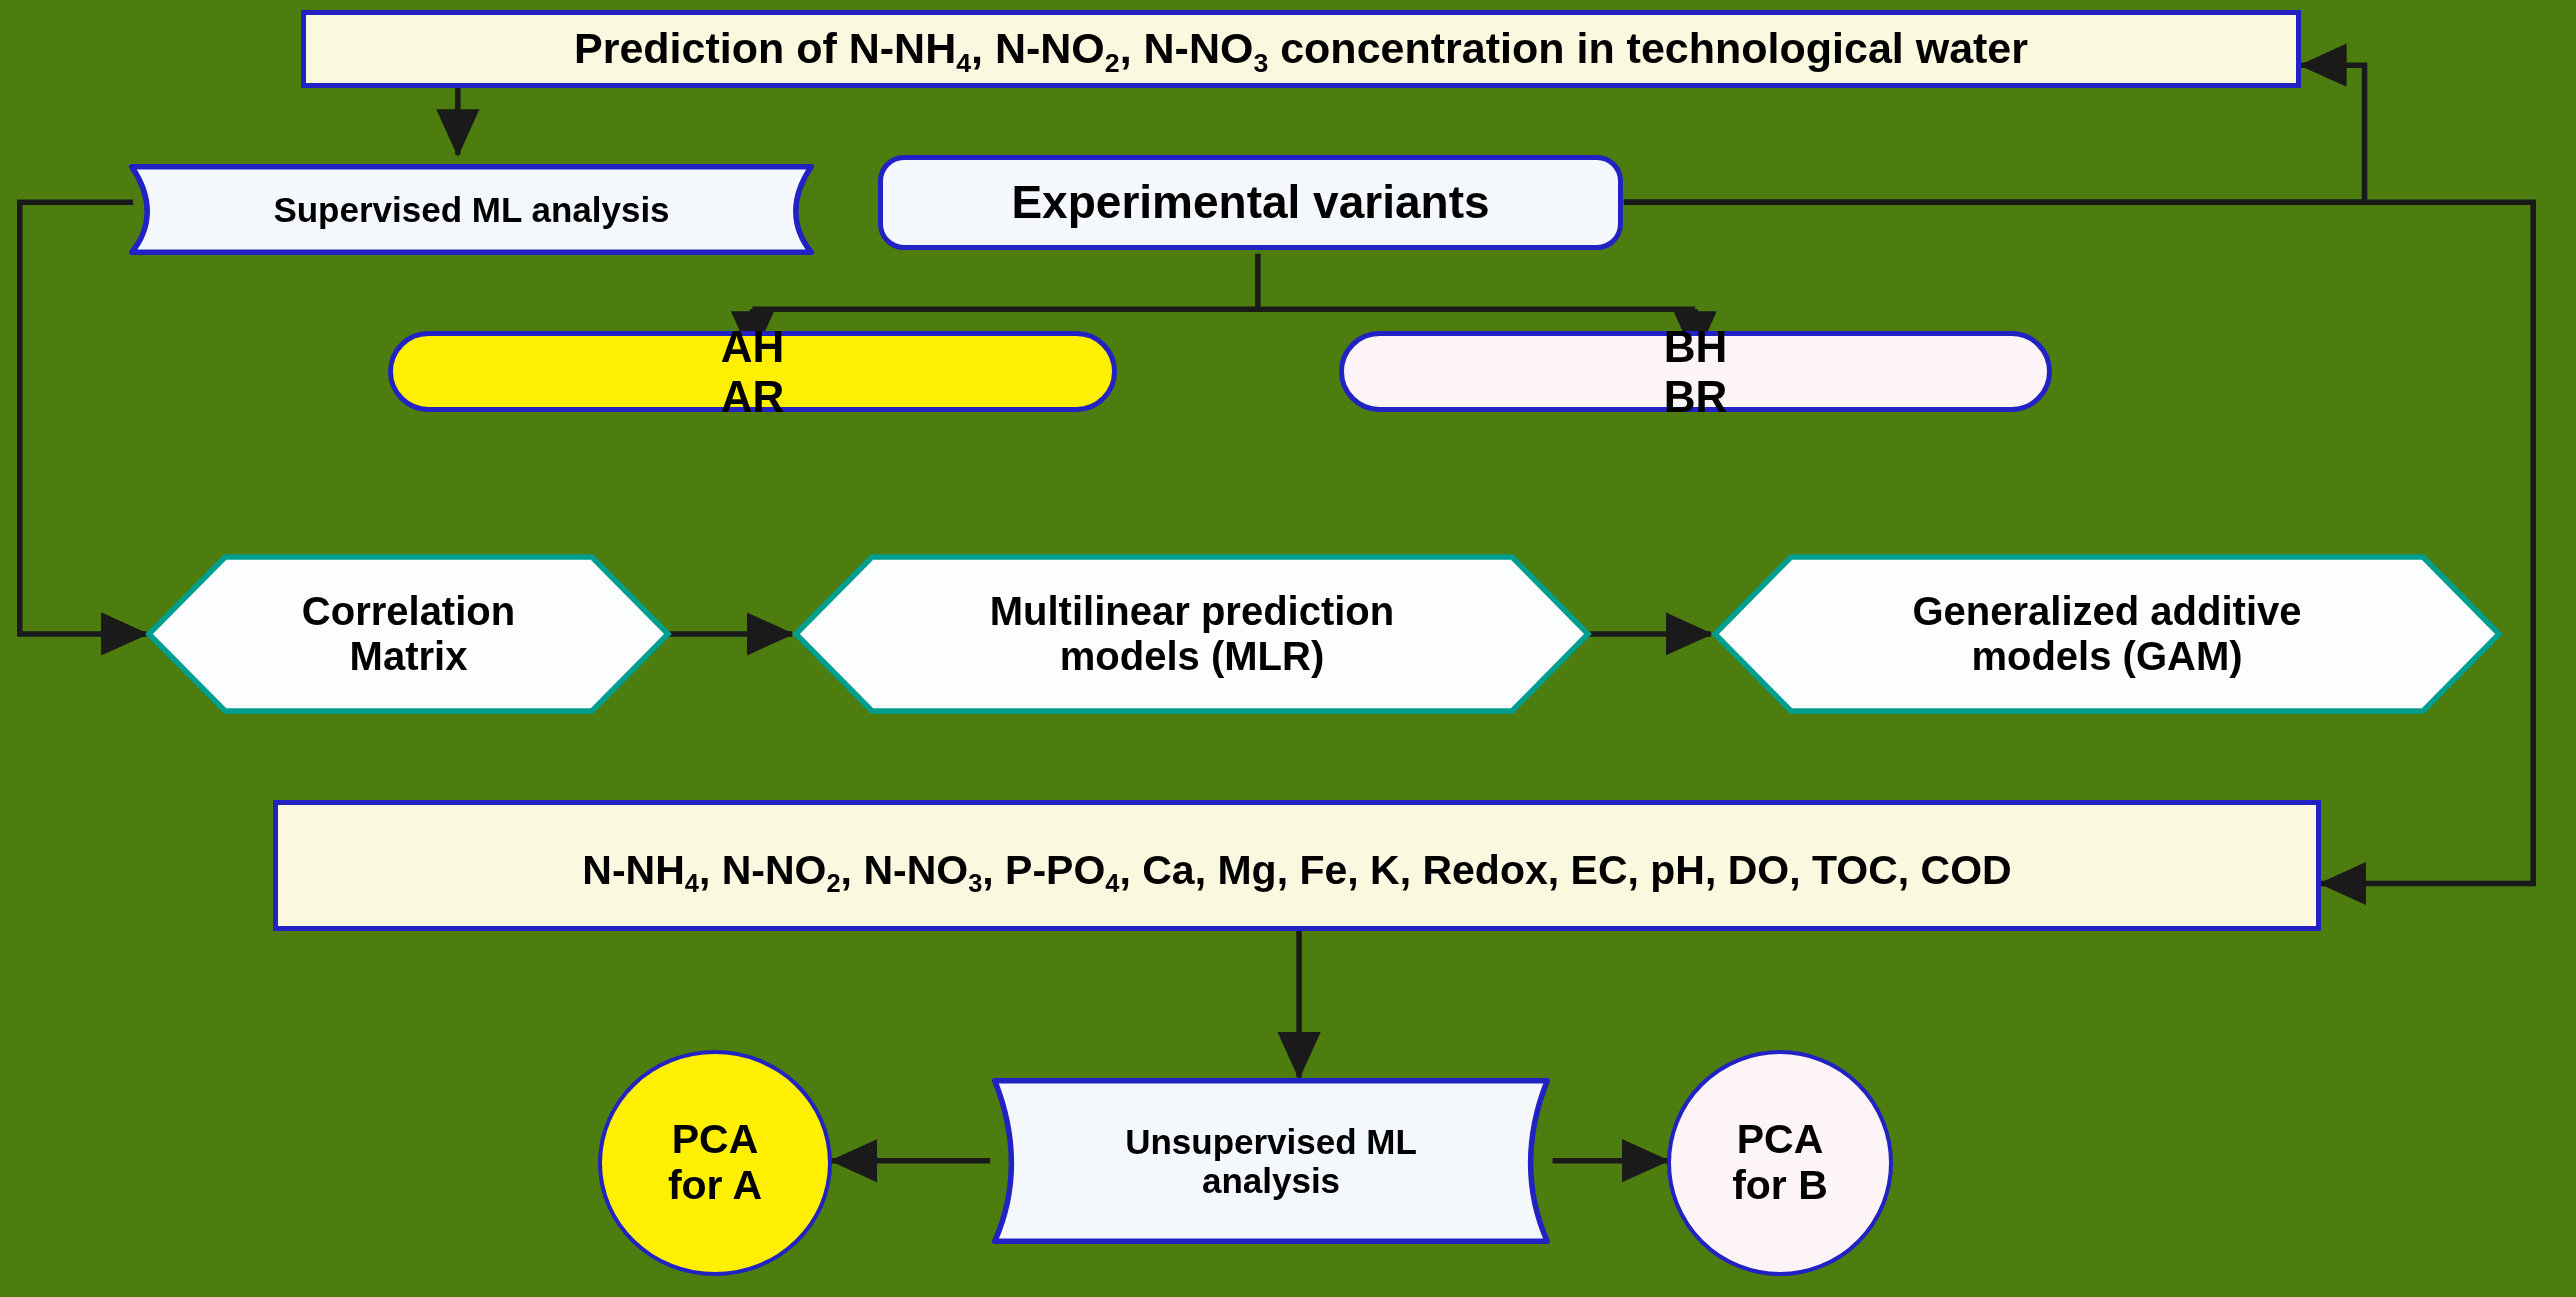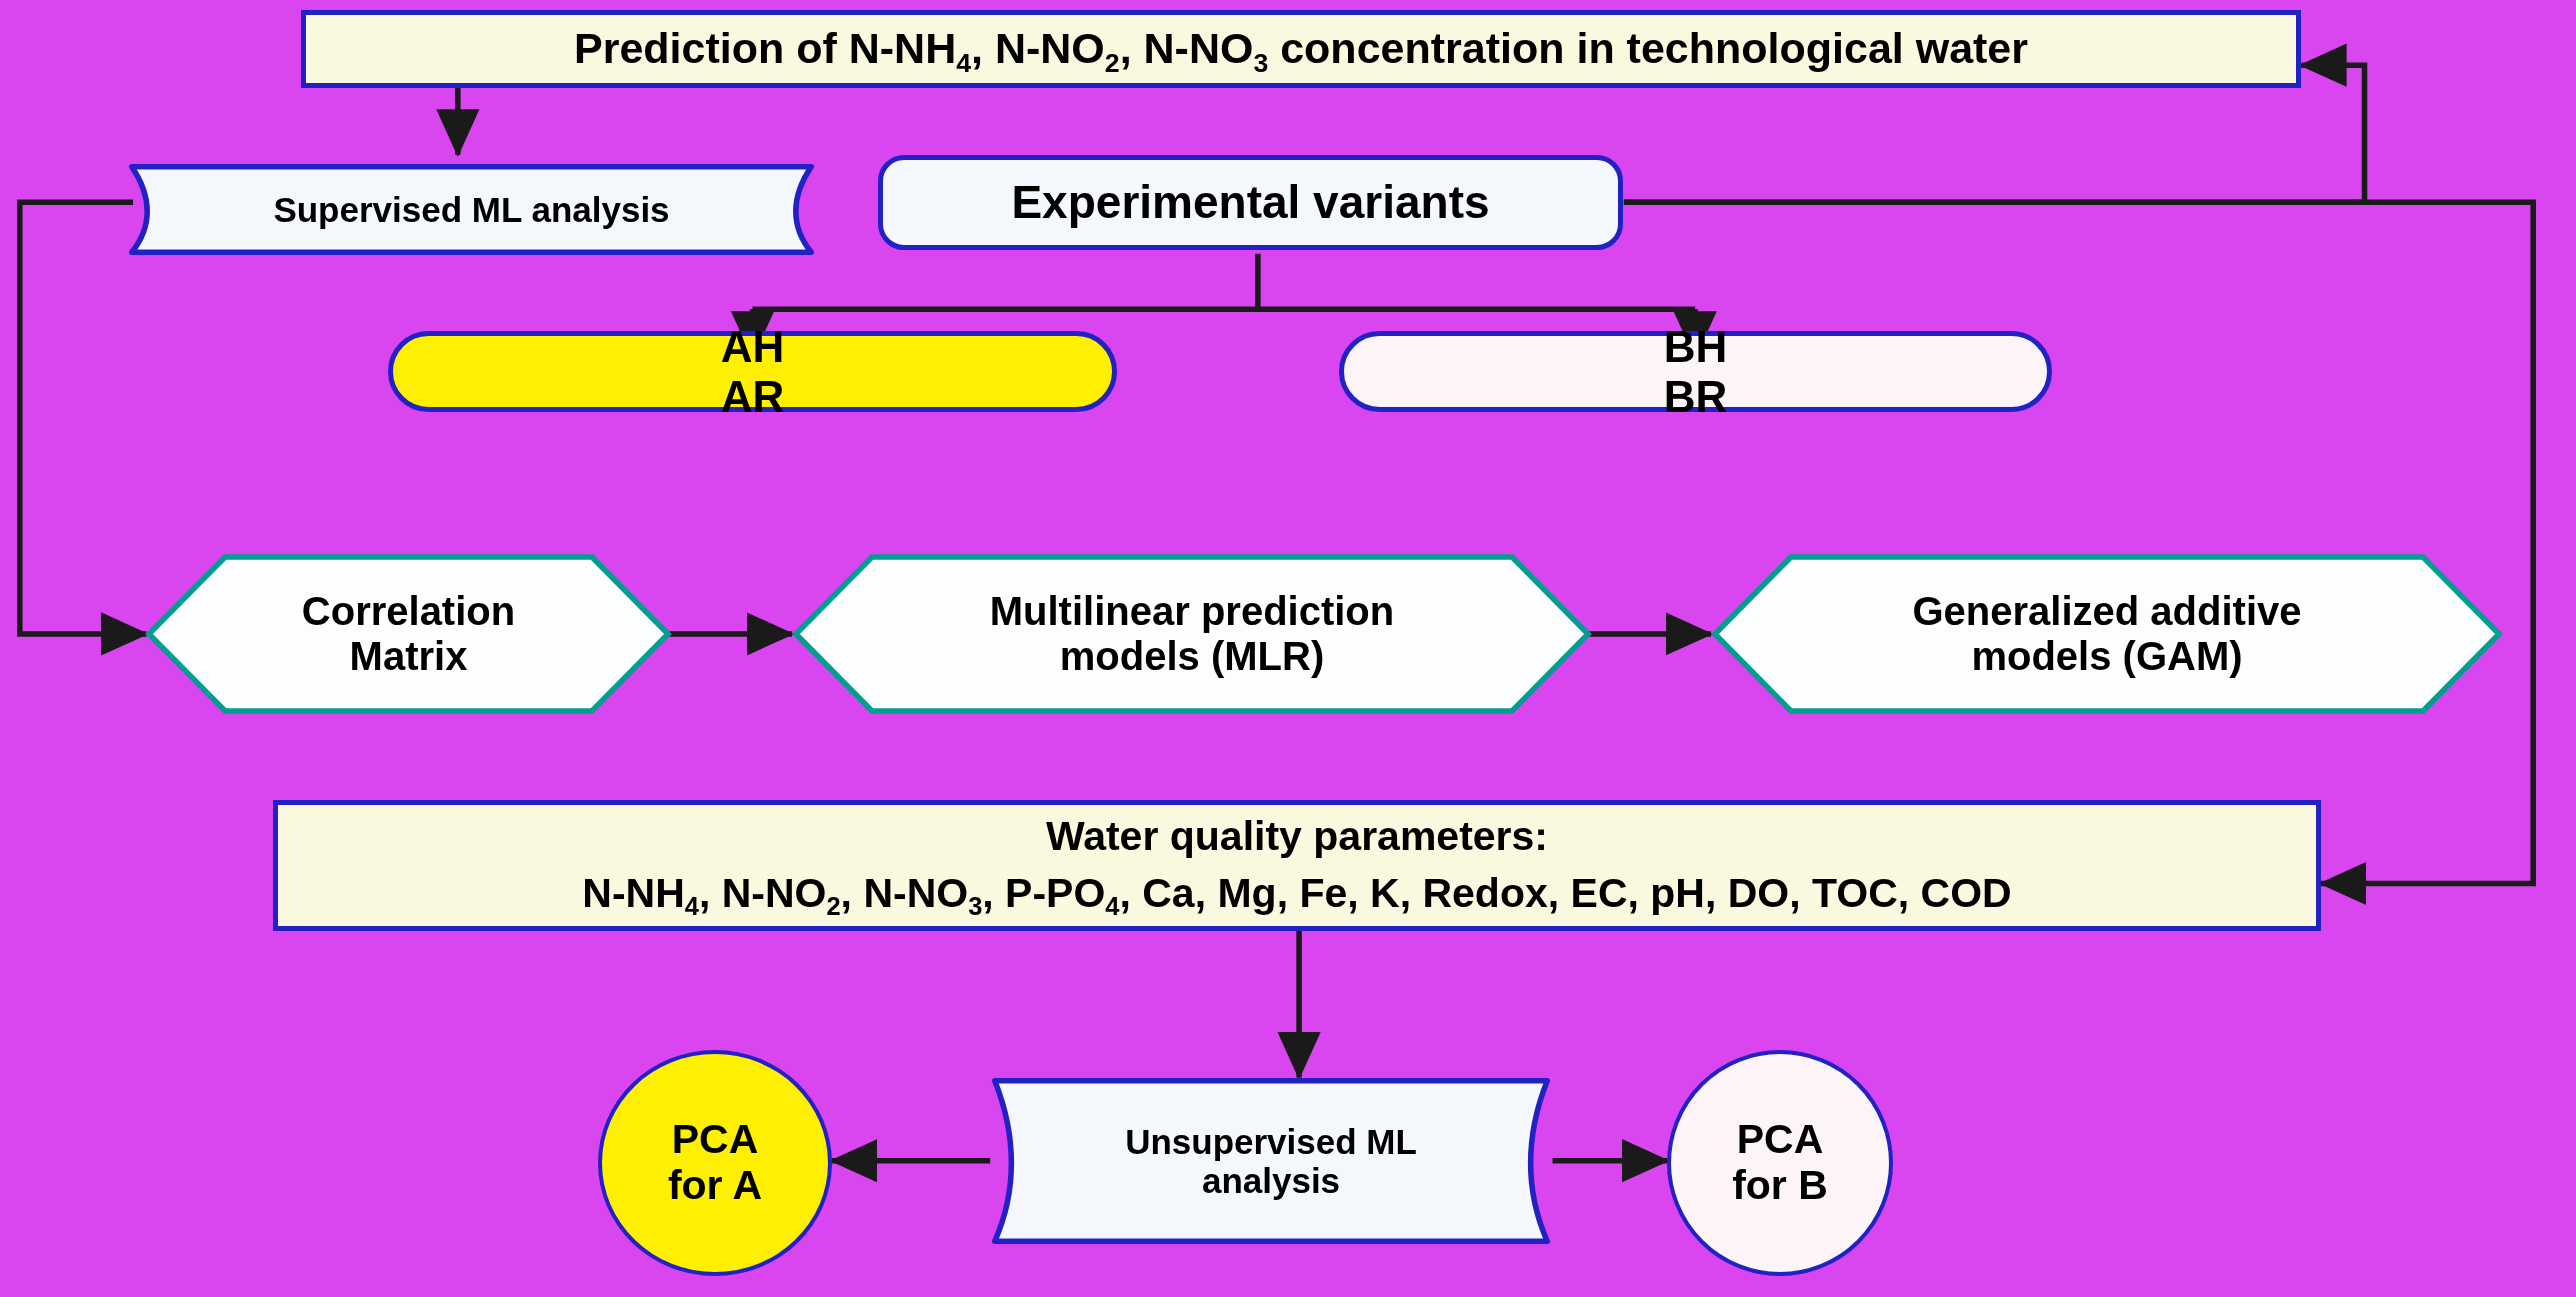--- a/index.html
+++ b/index.html
@@ -1,17 +1,17 @@
 <!DOCTYPE html>
 <html style="font-size:12.7px"><head>
 <meta charset="utf-8">
 <style>
   html,body{margin:0;padding:0;background:#ffffff;}
   body{font-family:"Liberation Sans","DejaVu Sans",sans-serif;}
-  #stage{position:relative;width:2576px;height:1298px;background:#d946ef;overflow:hidden;}
+  #stage{position:relative;width:2576px;height:1298px;background:#4d7c0f;overflow:hidden;}
 
   .node{position:absolute;box-sizing:border-box;display:flex;align-items:center;justify-content:center;
         text-align:center;color:#000000;font-weight:bold;line-height:1.12;}
 
   
   .rect-cream{background:#fbf8e0;border:5.5px solid #2222c4;}
 
   
   .flag{background:transparent;border:none;}
   .flag > svg{position:absolute;inset:0;width:100%;height:100%;}
@@ -130,21 +130,20 @@
   <div class="node hex" style="left:792px;top:553px;width:800px;height:162px;font-size:40px;">
     <svg viewBox="0 0 1010 205" preserveAspectRatio="none">
       <path d="M101,5 L909,5 L1005,102.5 L909,200 L101,200 L5,102.5 Z" fill="#fcfdff" stroke="#009e8e" stroke-width="7" stroke-linejoin="miter"></path>
     </svg>
     <span class="lbl">
       <span>Multilinear prediction</span><br><span>models (MLR)</span>
     </span>
   </div>
 
   <div class="node rect-cream" style="left:273px;top:800px;width:2048px;height:131px;font-size:41px;flex-direction:column;">
-    <span>Water quality parameters:</span>
     <span style="margin-top:11px;">
       <span>N-NH</span><sub>4</sub><span>, N-NO</span><sub>2</sub><span>, N-NO</span><sub>3</sub><span>, P-PO</span><sub>4</sub><span>, Ca, Mg, Fe, K, Redox, EC, pH, DO, TOC, COD</span>
     </span>
   </div>
 
   <div class="node ellipse yellow" style="left:598px;top:1050px;width:234px;height:226px;font-size:41px;flex-direction:column;">
     <span>PCA</span>
     <span>for A</span>
   </div>
 

